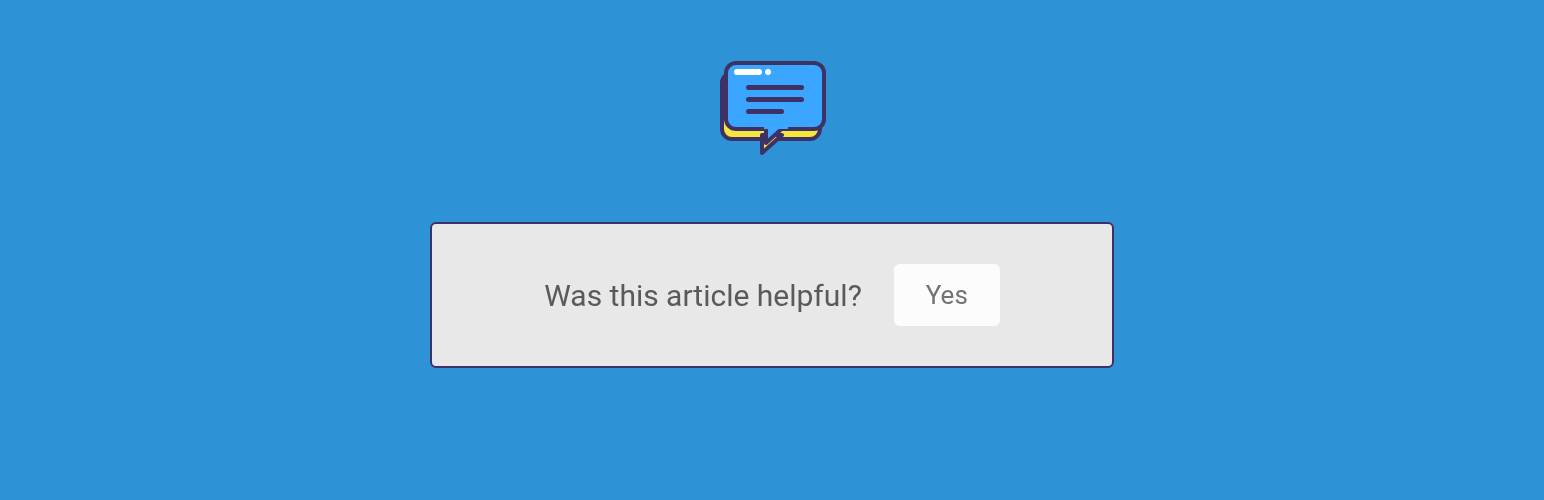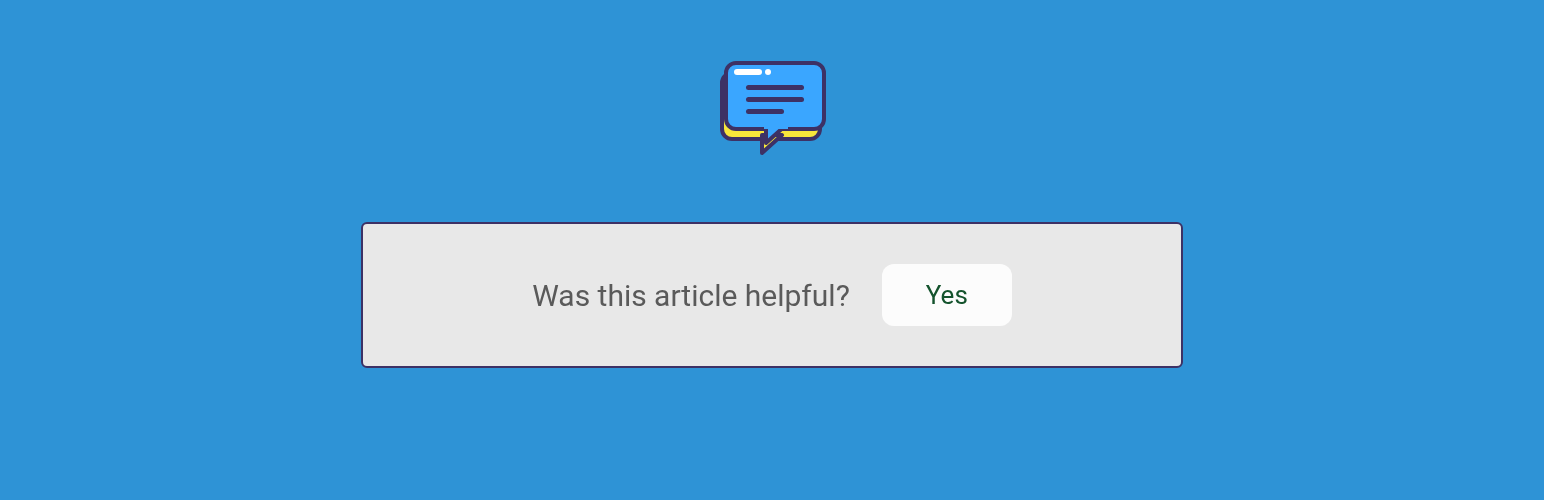--- a/index.html
+++ b/index.html
@@ -18,21 +18,21 @@
       align-items: center;
       overflow: hidden;
     }
     
     .icon-container {
       margin-top: 55px;
       margin-bottom: 55px;
     }
     
     .feedback-panel {
-      width: 822px;
+      width: 684px;
       height: 146px;
       background-color: #e8e8e8;
       border: 2.5px solid #3d3165;
       border-radius: 6px;
       display: flex;
       align-items: center;
       justify-content: center;
       gap: 32px;
       padding: 0 40px;
     }
@@ -44,25 +44,25 @@
     }
     
     .buttons-group {
       display: flex;
       gap: 14px;
     }
     
     .feedback-button {
       background-color: #fcfcfc;
       border: none;
-      border-radius: 12px;
-      color: #14532d;
+      border-radius: 6px;
+      color: #737373;
       font-size: 26px;
       font-weight: 400;
-      padding: 16px 44px;
+      padding: 16px 32px;
       cursor: pointer;
       font-family: inherit;
     }
   </style>
 </head>
 <body>
 
 <div class="icon-container">
   <svg width="120" height="108" viewBox="0 0 120 108">
 

